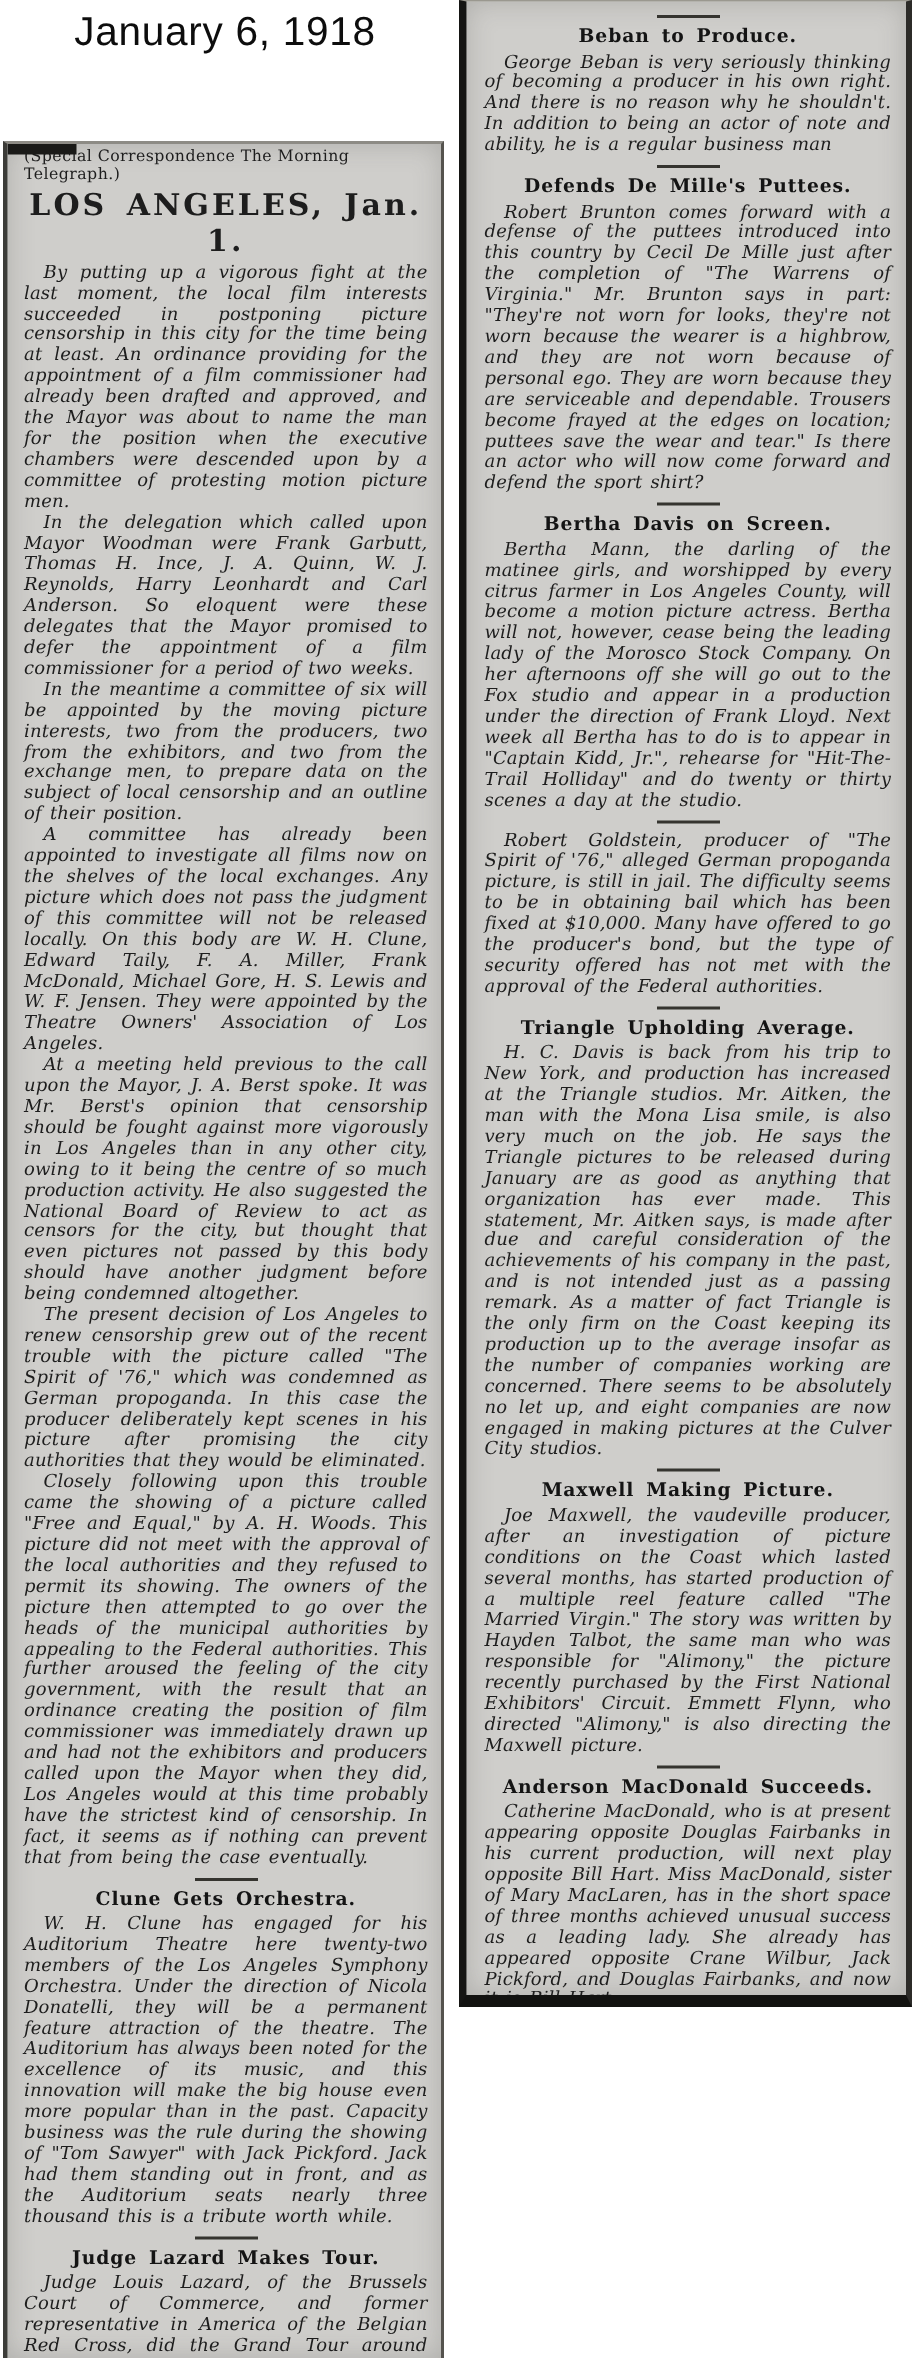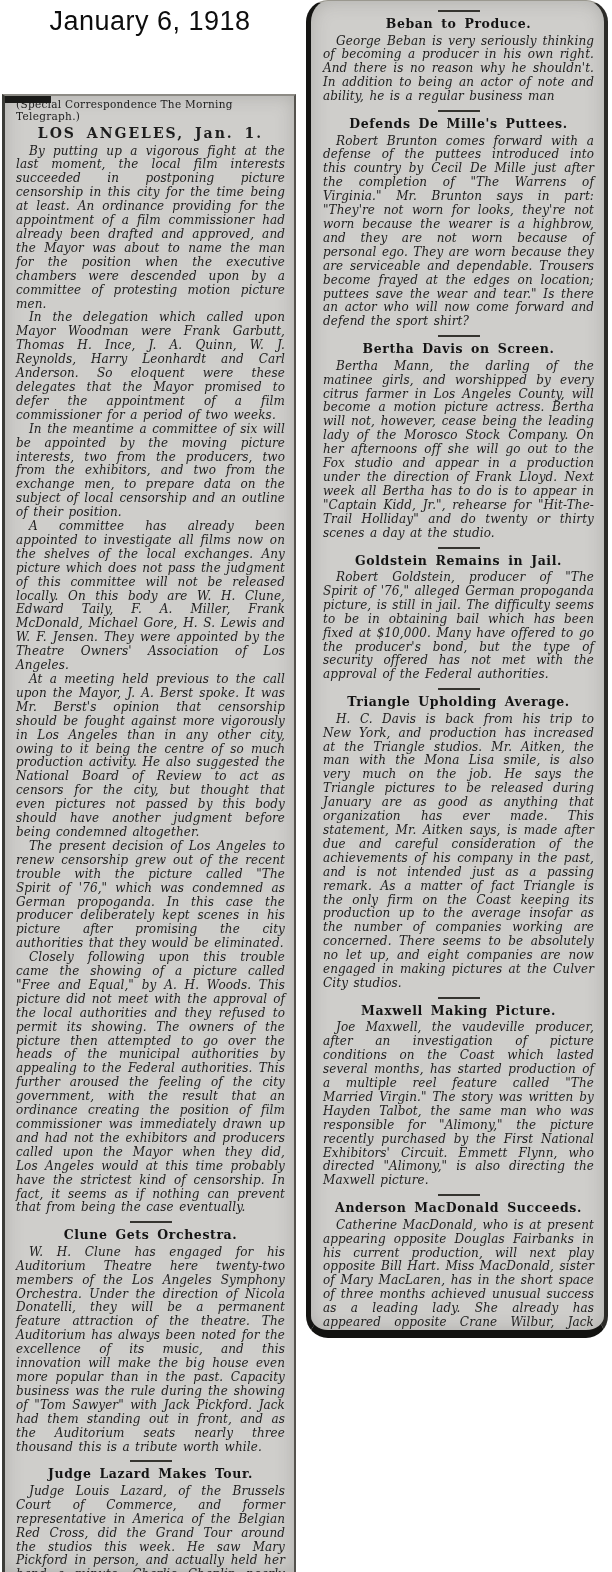--- a/index.html
+++ b/index.html
@@ -62,33 +62,32 @@
   .clipping-right {
     top: 0px;
     left: 306px;
     width: 302px;
     height: 1338px;
     padding: 3px 10px 4px 12px;
     border-left: 5px solid #151513;
     border-right: 4px solid #2c2b28;
     border-bottom: 8px solid #121210;
     border-top: 1px solid #9a988f;
-    border-radius: 22px;
   }
 
   .credit-line {
     font-size: 10.5px;
     letter-spacing: 0.3px;
     margin: 2px 0 3px 0;
   }
 
   .dateline {
     text-align: center;
     font-weight: bold;
-    font-size: 14px;
+    font-size: 20px;
     letter-spacing: 2px;
     word-spacing: 4px;
     margin: 1px 0 3px 0;
   }
 
   .article p {
     margin: 0;
     text-indent: 13px;
     text-align: justify;
     word-spacing: 1.5px;
@@ -148,21 +147,20 @@
 
   <div class="section-divider"></div>
   <div class="section-heading">Defends De Mille's Puttees.</div>
   <p>Robert Brunton comes forward with a defense of the puttees introduced into this country by Cecil De Mille just after the completion of "The Warrens of Virginia." Mr. Brunton says in part: "They're not worn for looks, they're not worn because the wearer is a highbrow, and they are not worn because of personal ego. They are worn because they are serviceable and dependable. Trousers become frayed at the edges on location; puttees save the wear and tear." Is there an actor who will now come forward and defend the sport shirt?</p>
 
   <div class="section-divider"></div>
   <div class="section-heading">Bertha Davis on Screen.</div>
   <p>Bertha Mann, the darling of the matinee girls, and worshipped by every citrus farmer in Los Angeles County, will become a motion picture actress. Bertha will not, however, cease being the leading lady of the Morosco Stock Company. On her afternoons off she will go out to the Fox studio and appear in a production under the direction of Frank Lloyd. Next week all Bertha has to do is to appear in "Captain Kidd, Jr.", rehearse for "Hit-The-Trail Holliday" and do twenty or thirty scenes a day at the studio.</p>
 
   <div class="section-divider"></div>
-  <div class="section-heading">Goldstein Remains in Jail.</div>
   <p>Robert Goldstein, producer of "The Spirit of '76," alleged German propoganda picture, is still in jail. The difficulty seems to be in obtaining bail which has been fixed at $10,000. Many have offered to go the producer's bond, but the type of security offered has not met with the approval of the Federal authorities.</p>
 
   <div class="section-divider"></div>
   <div class="section-heading">Triangle Upholding Average.</div>
   <p>H. C. Davis is back from his trip to New York, and production has increased at the Triangle studios. Mr. Aitken, the man with the Mona Lisa smile, is also very much on the job. He says the Triangle pictures to be released during January are as good as anything that organization has ever made. This statement, Mr. Aitken says, is made after due and careful consideration of the achievements of his company in the past, and is not intended just as a passing remark. As a matter of fact Triangle is the only firm on the Coast keeping its production up to the average insofar as the number of companies working are concerned. There seems to be absolutely no let up, and eight companies are now engaged in making pictures at the Culver City studios.</p>
 
   <div class="section-divider"></div>
   <div class="section-heading">Maxwell Making Picture.</div>
   <p>Joe Maxwell, the vaudeville producer, after an investigation of picture conditions on the Coast which lasted several months, has started production of a multiple reel feature called "The Married Virgin." The story was written by Hayden Talbot, the same man who was responsible for "Alimony," the picture recently purchased by the First National Exhibitors' Circuit. Emmett Flynn, who directed "Alimony," is also directing the Maxwell picture.</p>
 

